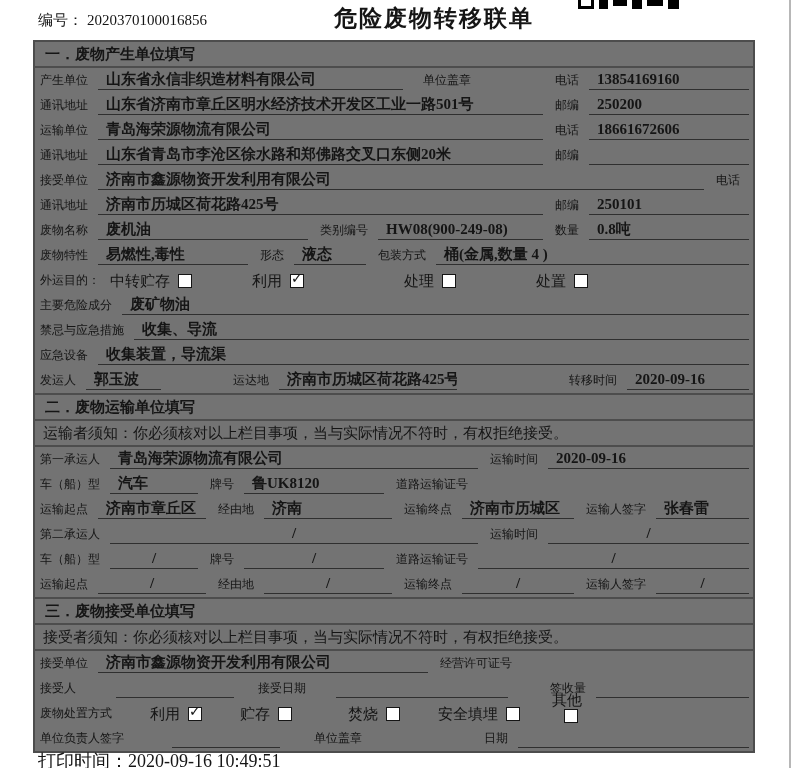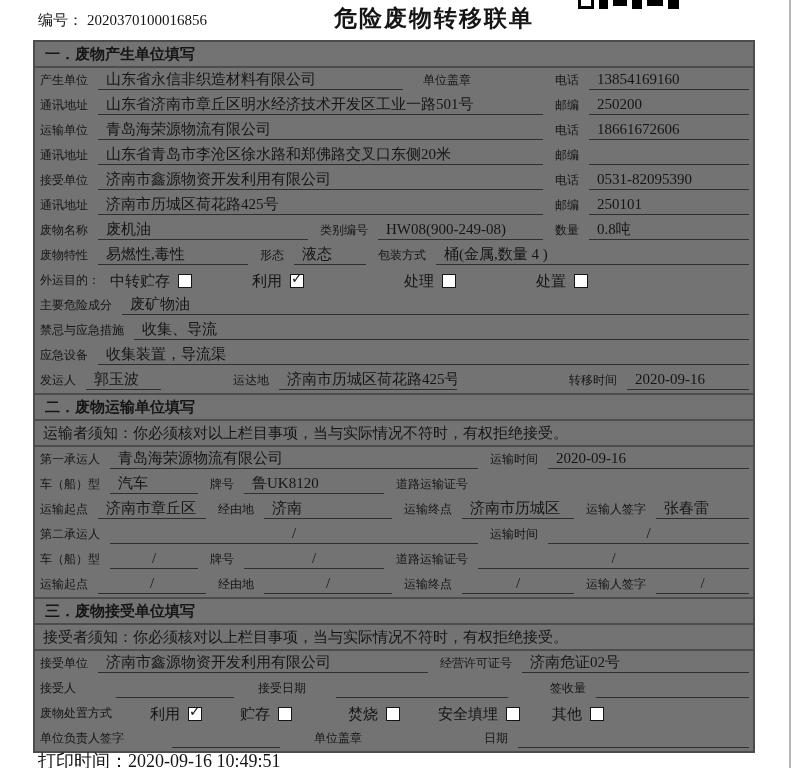--- a/index.html
+++ b/index.html
@@ -29,21 +29,21 @@
   }
   .sec-note{font-size:15px;line-height:24px;height:24px;padding-left:8px;border-bottom:2px solid var(--border);white-space:nowrap;}
   .row{display:flex;align-items:flex-end;height:25px;padding:0 3px 0 5px;}
   .lbl{flex:none;font-size:12px;line-height:20px;margin:0 10px 3px 0;white-space:nowrap;}
   .fld{
     flex:none;display:flex;align-items:flex-end;height:20px;box-sizing:border-box;
     border-bottom:1px solid var(--line);margin:0 12px 3px 0;min-width:30px;overflow:hidden;
   }
   .fld:last-child{margin-right:1px;}
   .fld.grow{flex:1 1 auto;}
-  .fld .val{font-size:15px;line-height:19px;padding-left:8px;white-space:nowrap;}
+  .fld .val{font-size:15px;line-height:19px;padding-left:8px;white-space:nowrap;font-weight:bold;}
   .fld.center{justify-content:center;}
   .fld.center .val{padding-left:0;}
   .chk{flex:none;display:flex;align-items:center;margin-bottom:3px;}
   .chk .chk-lbl{font-size:15px;line-height:18px;margin-right:8px;white-space:nowrap;}
   .chk .box{width:12px;height:12px;border:1.5px solid var(--ink);position:relative;background:#fff;flex:none;}
   .chk .tick{
     position:absolute;left:0px;top:-5px;font-size:14px;font-weight:bold;
     font-family:"DejaVu Sans",sans-serif;color:var(--ink);
   }
   .gap{flex:1 1 auto;}
@@ -112,23 +112,20 @@
         <span class="fld" style="width: 160px;">
           <span class="val"></span>
         </span>
       </div>
       <div class="row">
         <span class="lbl">接受单位</span>
         <span class="fld grow">
           <span class="val">济南市鑫源物资开发利用有限公司</span>
         </span>
         <span class="lbl">电话</span>
-        <span class="fld" style="width: 160px;">
-          <span class="val">0531-82095390</span>
-        </span>
       </div>
       <div class="row">
         <span class="lbl">通讯地址</span>
         <span class="fld grow">
           <span class="val">济南市历城区荷花路425号</span>
         </span>
         <span class="lbl">邮编</span>
         <span class="fld" style="width: 160px;">
           <span class="val">250101</span>
         </span>
@@ -302,23 +299,20 @@
     </div>
     <div class="form-section">
       <div class="sec-header">三．废物接受单位填写</div>
       <div class="sec-note">接受者须知：你必须核对以上栏目事项，当与实际情况不符时，有权拒绝接受。</div>
       <div class="row">
         <span class="lbl">接受单位</span>
         <span class="fld" style="width: 330px;">
           <span class="val">济南市鑫源物资开发利用有限公司</span>
         </span>
         <span class="lbl">经营许可证号</span>
-        <span class="fld grow">
-          <span class="val">济南危证02号</span>
-        </span>
       </div>
       <div class="row">
         <span class="lbl">接受人</span>
         <span class="fld" style="width: 118px; margin-left: 30px;">
           <span class="val"></span>
         </span>
         <span class="lbl" style="margin-left: 12px;">接受日期</span>
         <span class="fld" style="width: 172px; margin-left: 20px;">
           <span class="val"></span>
         </span>
@@ -340,21 +334,21 @@
           <span class="box"></span>
         </span>
         <span class="chk" style="margin-left: 56px;">
           <span class="chk-lbl">焚烧</span>
           <span class="box"></span>
         </span>
         <span class="chk" style="margin-left: 38px;">
           <span class="chk-lbl">安全填埋</span>
           <span class="box"></span>
         </span>
-        <span class="chk" style="margin-left: 32px;">
+        <span class="chk" style="margin-left: 32px; flex-direction: column;">
           <span class="chk-lbl">其他</span>
           <span class="box"></span>
         </span>
       </div>
       <div class="row">
         <span class="lbl">单位负责人签字</span>
         <span class="fld" style="width: 108px; margin-left: 38px;">
           <span class="val"></span>
         </span>
         <span class="lbl" style="margin-left: 22px;">单位盖章</span>

